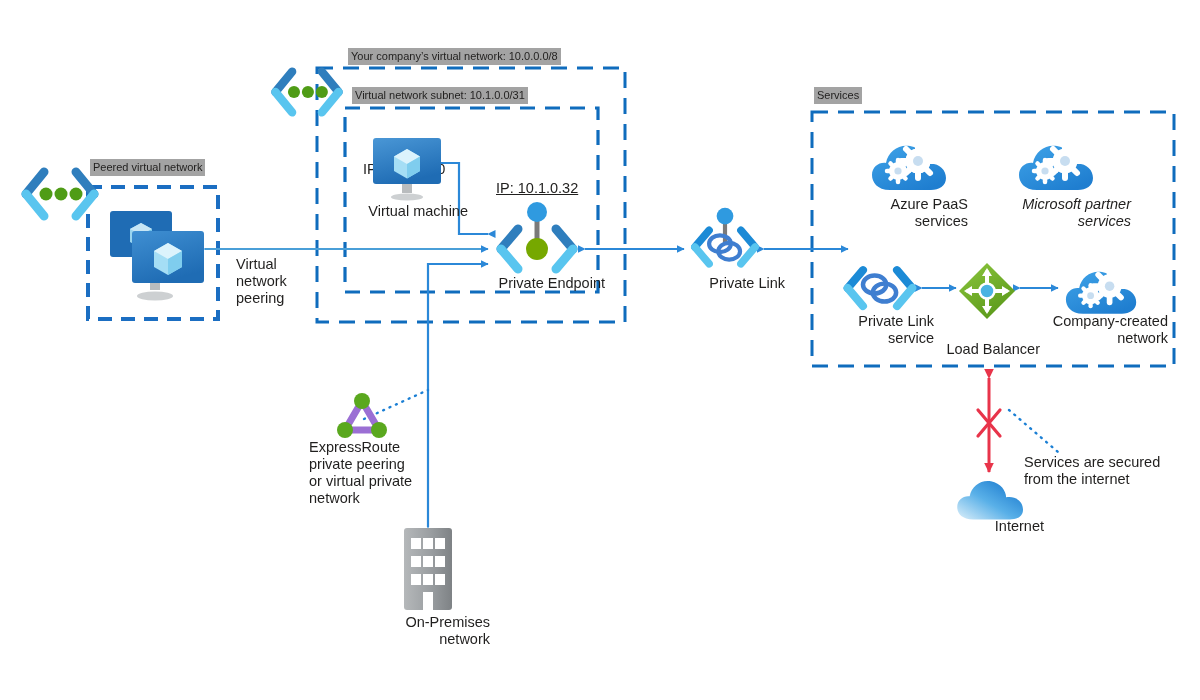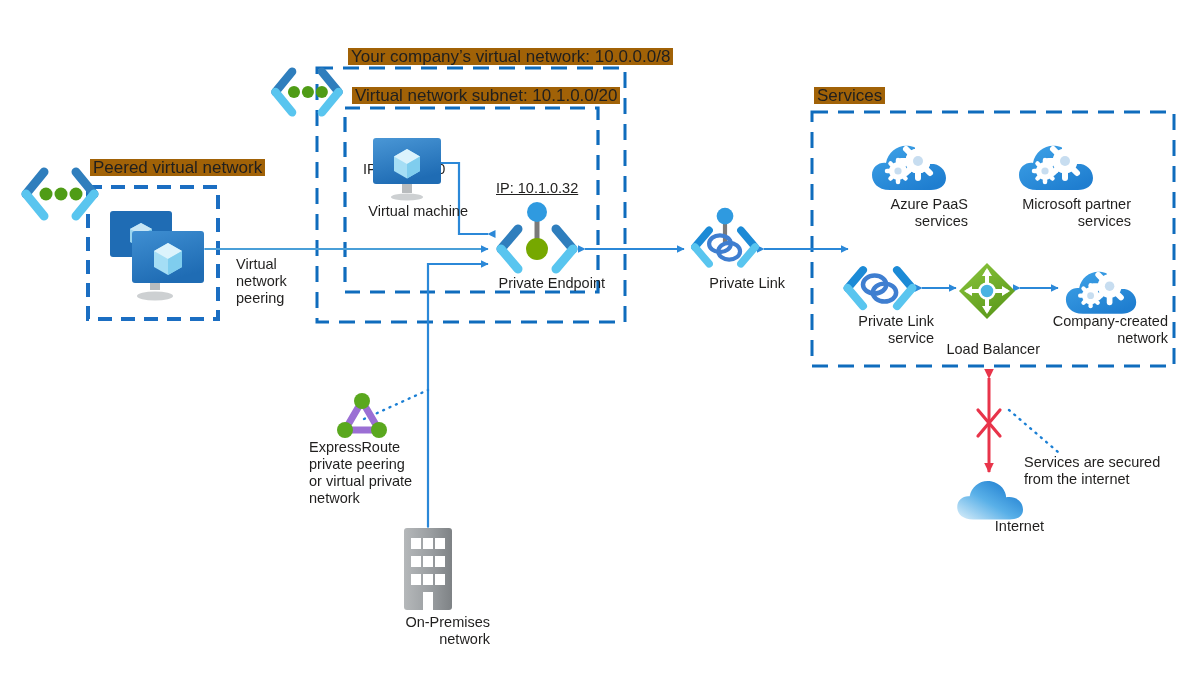--- a/index.html
+++ b/index.html
@@ -5,21 +5,21 @@
   html,body{margin:0;padding:0;background:#ffffff;}
   body{width:1200px;height:700px;overflow:hidden;
        font-family:"Liberation Sans","DejaVu Sans",sans-serif;
        color:#201f1e;-webkit-font-smoothing:antialiased;}
   #canvas{position:relative;width:1200px;height:700px;}
   .abs{position:absolute;}
   .lbl{position:absolute;font-size:14.5px;line-height:17px;color:#201f1e;white-space:pre-line;}
   .lbl.c{text-align:right;}
   .lbl.l{text-align:left;}
   svg{display:block;overflow:visible;}
-  .boxlabel{position:absolute;font-size:17px;line-height:17px;color:#201f1e;background:#a16207;padding:0 3px;white-space:nowrap;}
+  .boxlabel{position:absolute;font-size:11px;line-height:17px;color:#201f1e;background:#a3a3a3;padding:0 3px;white-space:nowrap;}
 </style>
 </head>
 <body>
 
 <div id="canvas">
 
   <svg class="abs" style="left:0;top:0;" width="1200" height="700">
 
     <rect x="88" y="187" width="130" height="132" fill="none" stroke="#1b6ec2" stroke-width="4" stroke-dasharray="14 9"></rect>
 
@@ -79,21 +79,21 @@
       </g>
     </g>
 
     <line x1="364" y1="419" x2="428" y2="390" stroke="#1b7fd4" stroke-width="2.4" stroke-linecap="round" stroke-dasharray="1 6"></line>
 
     <line x1="1009" y1="410" x2="1058" y2="452" stroke="#1b7fd4" stroke-width="2.4" stroke-linecap="round" stroke-dasharray="1 6"></line>
   </svg>
 
   <div class="boxlabel" style="left:90px;top:159px;text-align:center;">Peered virtual network</div>
   <div class="boxlabel" style="left:348px;top:48px;">Your company’s virtual network: 10.0.0.0/8</div>
-  <div class="boxlabel" style="left:352px;top:87px;">Virtual network subnet: 10.1.0.0/20</div>
+  <div class="boxlabel" style="left:352px;top:87px;">Virtual network subnet: 10.1.0.0/31</div>
   <div class="boxlabel" style="left:814px;top:87px;">Services</div>
 
   <div class="abs" style="left:18px;top:166px;">
     <svg width="84" height="56" viewBox="0 0 84 56">
       <g stroke-linecap="round" fill="none" stroke-width="9">
         <path d="M26,6 L8,28" stroke="#2f7ebd"></path>
         <path d="M8,28 L26,50" stroke="#59c5ef"></path>
         <path d="M58,6 L76,28" stroke="#2f7ebd"></path>
         <path d="M76,28 L58,50" stroke="#59c5ef"></path>
       </g>
@@ -269,21 +269,21 @@
         <line x1="35" y1="35" x2="39" y2="35"></line>
         <line x1="20.5" y1="27.5" x2="23" y2="30"></line>
         <line x1="33" y1="40" x2="35.5" y2="42.5"></line>
         <line x1="35.5" y1="27.5" x2="33" y2="30"></line>
         <line x1="23" y1="40" x2="20.5" y2="42.5"></line>
       </g>
       <circle cx="28" cy="35" r="9" fill="#ffffff"></circle>
       <circle cx="28" cy="35" r="3.6" fill="#c7ddf0"></circle>
     </svg>
   </div>
-  <div class="lbl c" style="left:985px;top:196px;width:146px;">Microsoft partner
+  <div class="lbl c" style="left:985px;top:196px;width:146px;font-style:italic;">Microsoft partner
 services</div>
 
   <div class="abs" style="left:836px;top:263px;">
     <svg width="88" height="52" viewBox="0 0 98 58">
       <g stroke-linecap="round" fill="none" stroke-width="9">
         <path d="M30,8 L13,28" stroke="#1b8ad6"></path>
         <path d="M13,28 L30,48" stroke="#59c5ef"></path>
         <path d="M68,8 L85,28" stroke="#1b8ad6"></path>
         <path d="M85,28 L68,48" stroke="#59c5ef"></path>
       </g>

